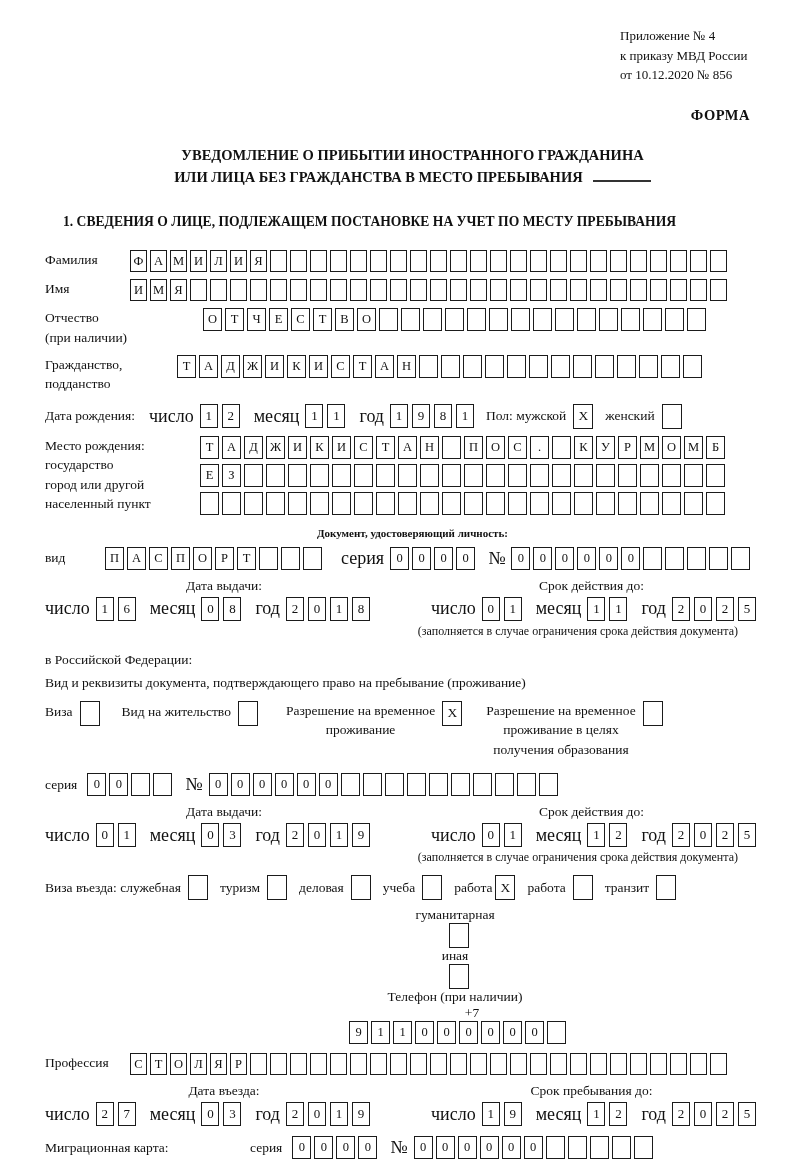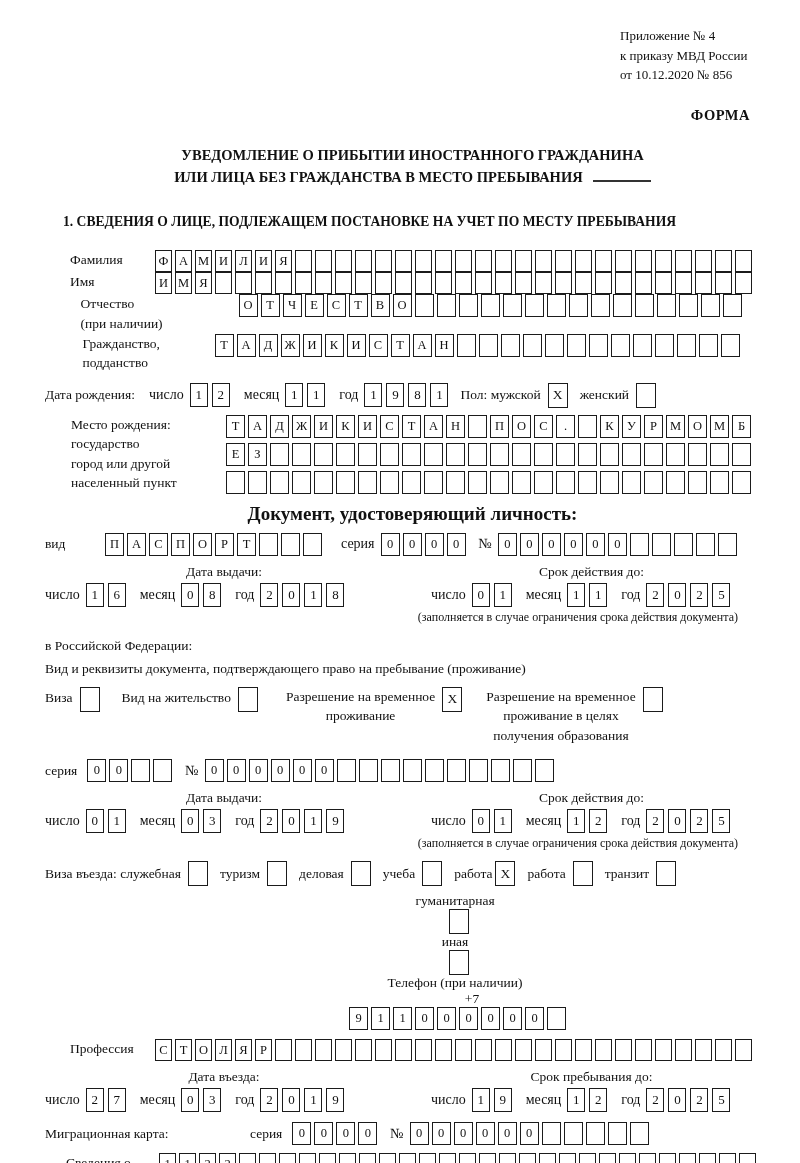--- a/index.html
+++ b/index.html
@@ -7,44 +7,44 @@
   .page{padding:26px 20px 30px 45px;}
   
   .top-right{margin-left:575px;font-size:13px;line-height:1.5;}
   .top-right .sub{margin-top:6px;font-size:12.3px;}
   .forma{font-weight:bold;font-size:14.5px;text-align:right;margin:22px 30px 0 0;letter-spacing:.5px;}
   
   .title{font-weight:bold;font-size:14.5px;text-align:center;line-height:1.55;margin-top:20px;}
   .blank{display:inline-block;width:58px;border-bottom:2px solid #333;height:3px;margin-left:10px;}
   .sec-head{font-weight:bold;font-size:13.6px;margin:26px 0 20px 18px;}
   
-  .frow{display:flex;align-items:flex-start;justify-content:center;}
+  .frow{display:flex;align-items:flex-start;margin-bottom:7px;}
   .flabel{font-size:13.5px;line-height:1.45;flex-shrink:0;}
   .w85{width:85px;} .w60{width:60px;} .w158{width:158px;} .w132{width:132px;} .w155{width:155px;} .w93{width:93px;} .w200{width:205px;}
   
   .cells{display:inline-flex;flex-wrap:nowrap;}
   .cell{width:15px;height:20px;border:1.6px solid #1b1b1b;margin-right:3px;display:inline-flex;align-items:center;justify-content:center;font-size:12.5px;flex-shrink:0;}
   .cells.wide .cell{width:17px;height:21px;}
   .cells.date .cell{width:16px;height:22px;margin-right:4px;font-size:13px;}
   .stack .cells{margin-bottom:5px;display:flex;}
   
   .cb{width:18px;height:23px;border:1.6px solid #1b1b1b;display:inline-flex;align-items:center;justify-content:center;font-size:13.5px;margin-left:7px;flex-shrink:0;}
   
   .inline-row{display:flex;align-items:center;font-size:13.5px;margin-bottom:7px;}
   .inline-row .gap{width:12px;} .inline-row .gap-l{width:26px;}
-  .dlabel{margin:0 6px 0 10px;font-size:14px;}
+  .dlabel{margin:0 6px 0 10px;font-size:18px;}
   .dlabel:first-child{margin-left:0;}
   
   .twocol{display:flex;margin-top:8px;}
   .col-l{width:358px;} .col-r{flex:1;}
   .dhead{text-align:center;font-size:13.5px;margin-bottom:3px;}
   .dvals{display:flex;align-items:center;font-size:13.5px;}
   .col-r .dvals{margin-left:28px;}
   .note{font-size:12px;text-align:right;padding-right:42px;margin:3px 0 10px 0;}
-  .doc-head{font-weight:bold;font-size:19px;text-align:center;margin:4px 0 8px 0;}
+  .doc-head{font-weight:bold;font-size:11px;text-align:center;margin:4px 0 8px 0;}
   .plain{font-size:13.5px;line-height:1.7;}
   
   .opts{display:flex;align-items:flex-start;margin:6px 0 14px 0;font-size:13.5px;}
   .opt{display:flex;align-items:flex-start;}
   .opt .lbl{padding-top:3px;}
   .opt-lines{text-align:center;line-height:1.45;}
   .opts .sp1{width:22px;} .opts .sp2{width:28px;} .opts .sp3{width:24px;}
 </style>
 </head>
 <body>

